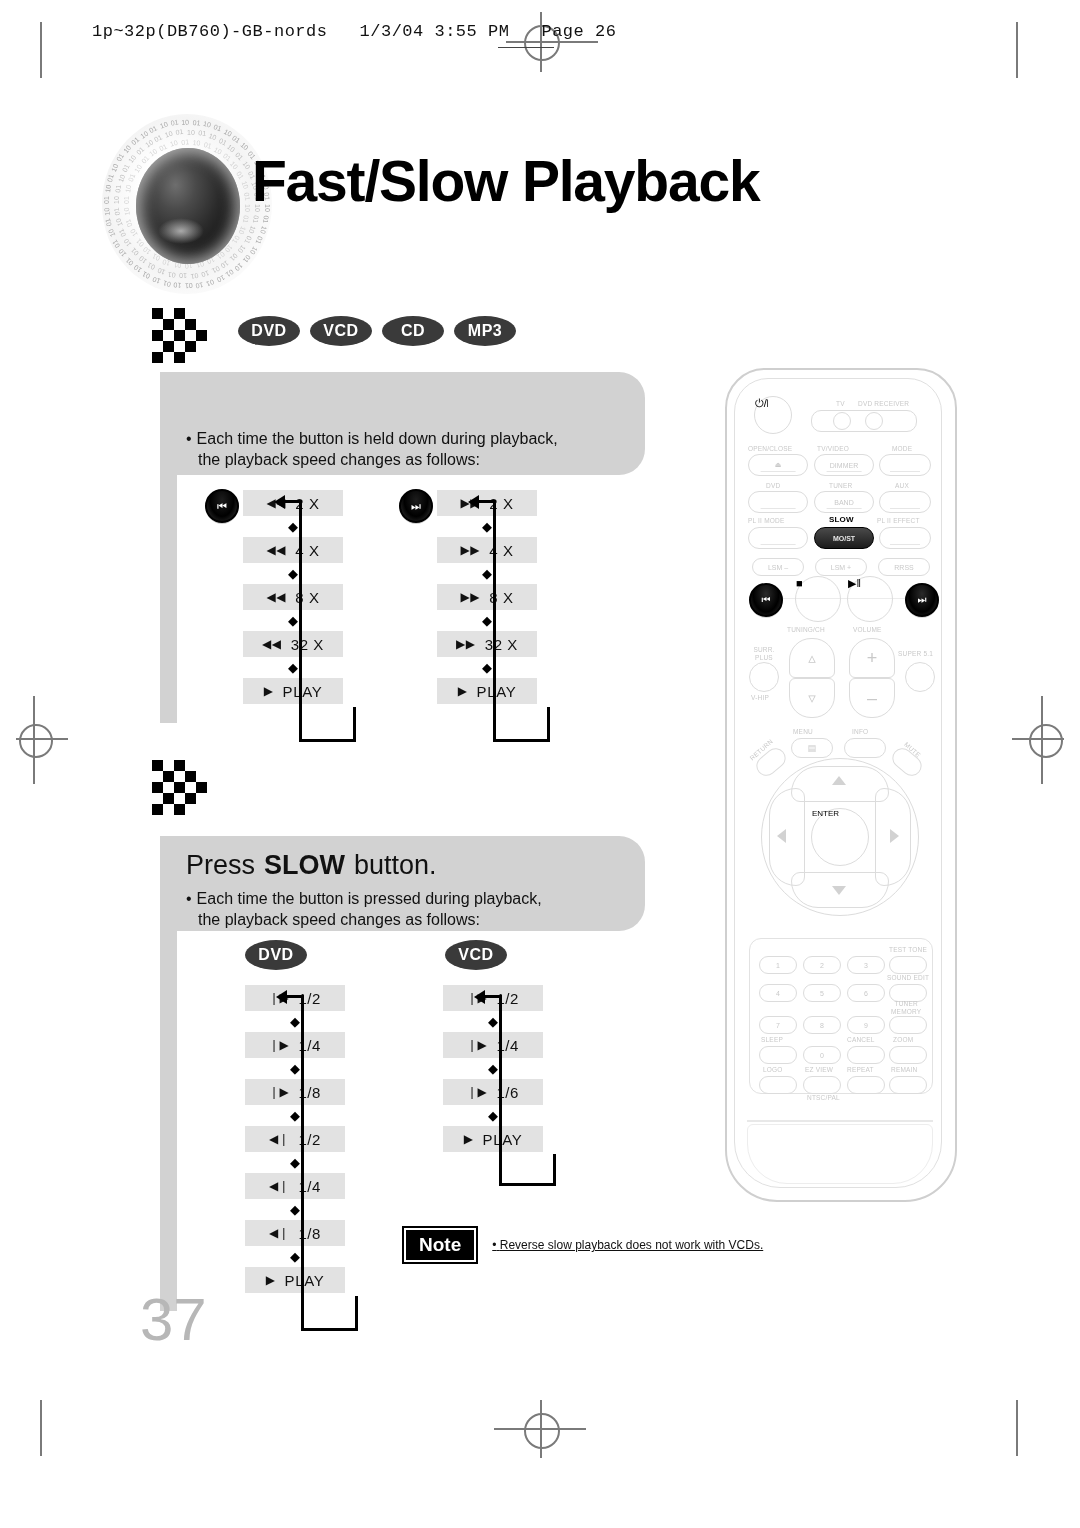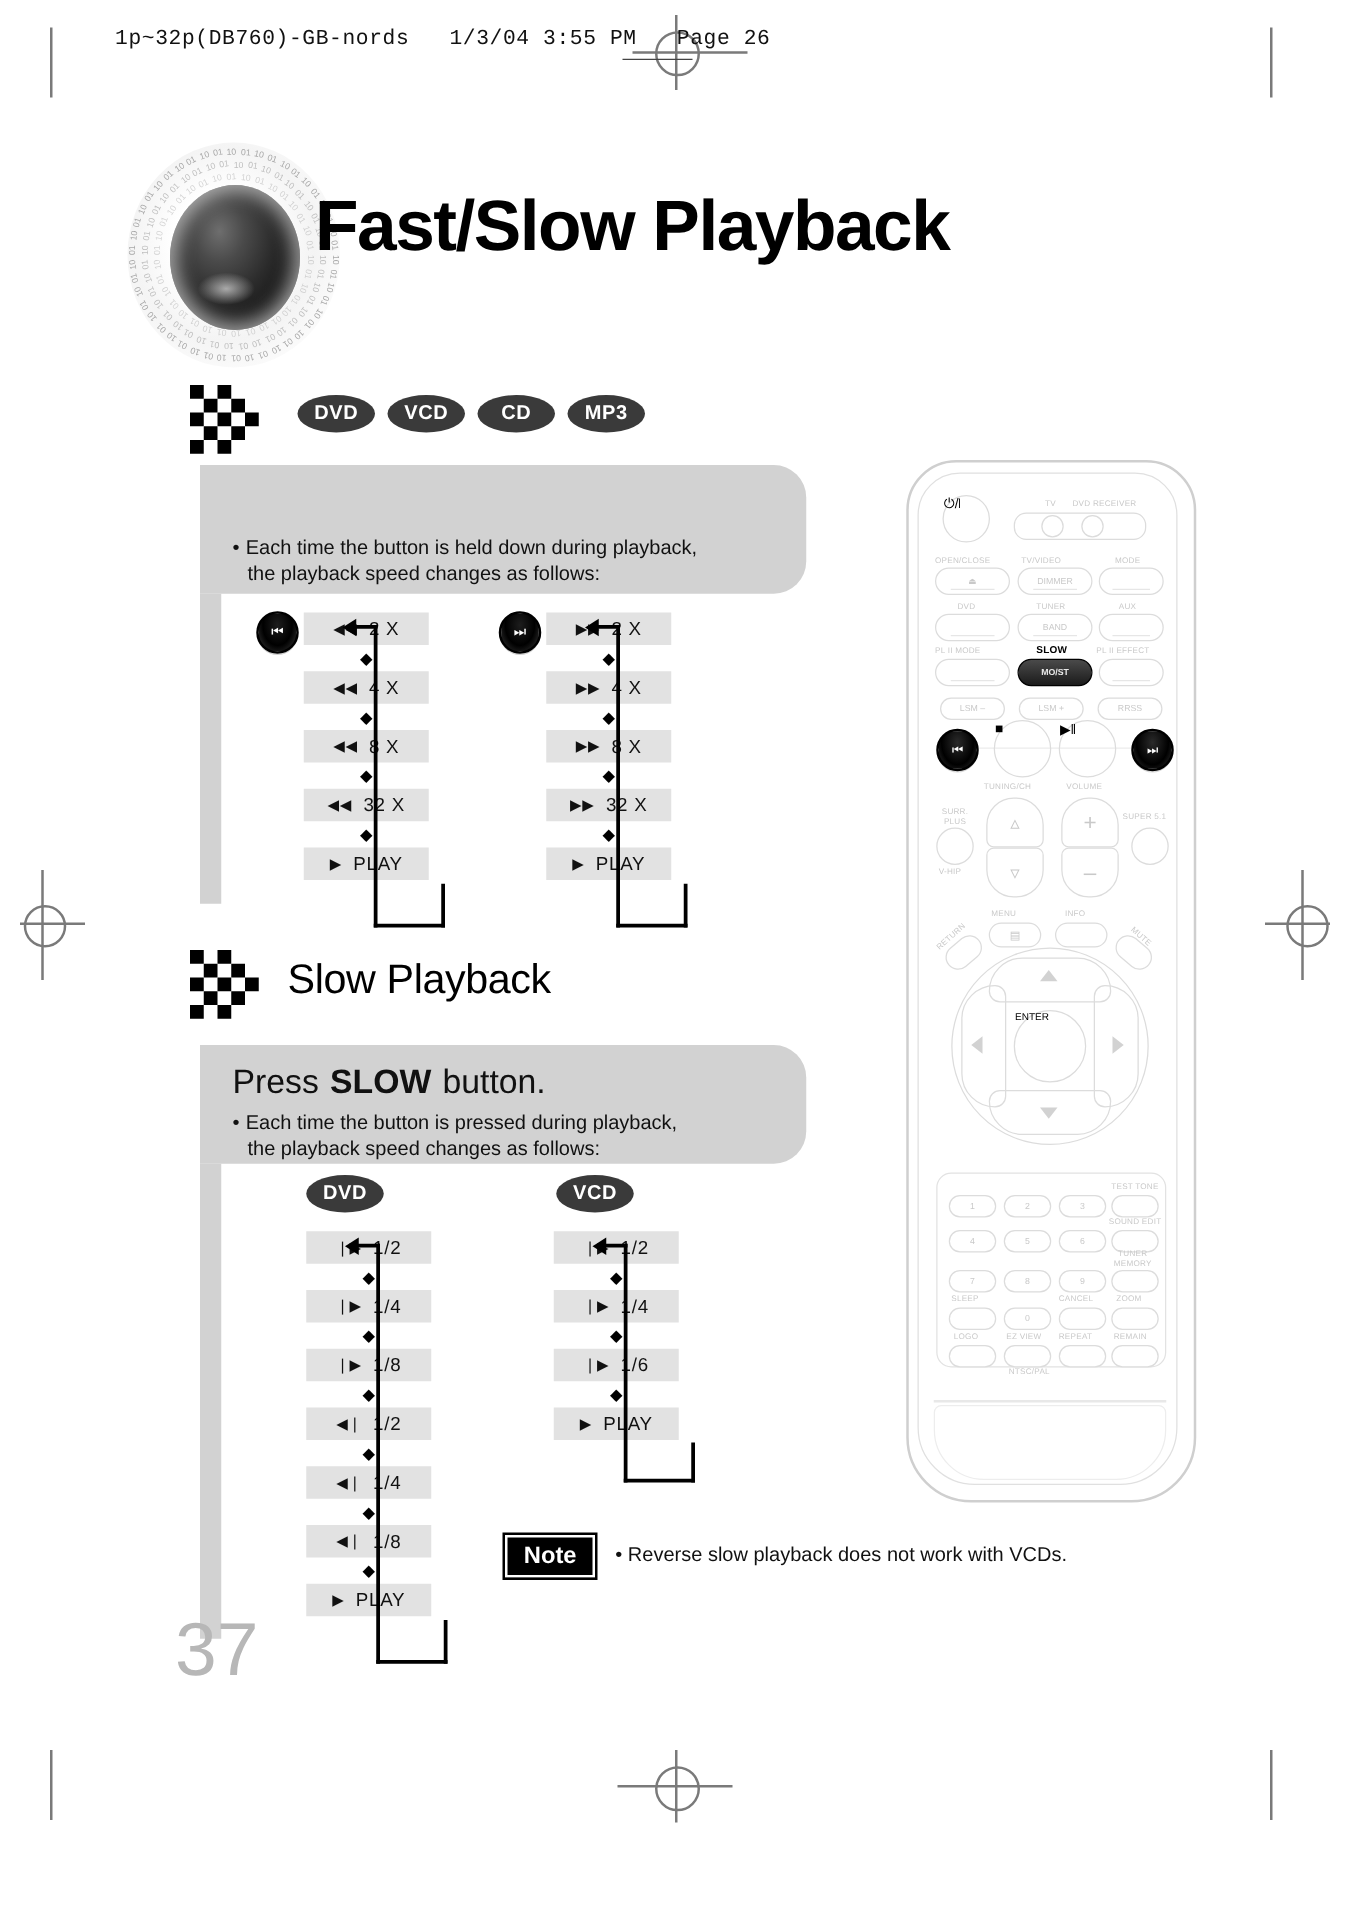--- a/index.html
+++ b/index.html
@@ -108,21 +108,21 @@
     position:absolute;
   }
 
   
   .note{position:absolute;display:flex;align-items:center;}
   .note-tag{
     background:#000;color:#fff;font-size:19px;font-weight:bold;
     padding:4px 13px;border:2px solid #fff;outline:2px solid #000;margin-right:16px;
     display:flex;align-items:center;justify-content:center;
   }
-  .note-txt{font-size:16px;color:#111;white-space:nowrap;}
+  .note-txt{font-size:12px;color:#111;white-space:nowrap;text-decoration:underline;}
 
   
   .pageno{position:absolute;left:140px;top:1285px;font-size:60px;color:#b7b7b7;font-weight:400;}
 
   
   .remote{position:absolute;left:725px;top:368px;width:228px;height:830px;}
   .rbody{
     position:absolute;left:0;top:0;width:228px;height:830px;
     border:2px solid #cfcfcf;border-radius:40px 40px 52px 52px;background:#fff;
   }
@@ -437,21 +437,20 @@
     <i style="left:11px;top:11px;width:11px;height:11px;"></i>
     <i style="left:33px;top:11px;width:11px;height:11px;"></i>
     <i style="left:0px;top:22px;width:11px;height:11px;"></i>
     <i style="left:22px;top:22px;width:11px;height:11px;"></i>
     <i style="left:44px;top:22px;width:11px;height:11px;"></i>
     <i style="left:11px;top:33px;width:11px;height:11px;"></i>
     <i style="left:33px;top:33px;width:11px;height:11px;"></i>
     <i style="left:0px;top:44px;width:11px;height:11px;"></i>
     <i style="left:22px;top:44px;width:11px;height:11px;"></i>
   </div>
-  <div class="sec-title">Slow Playback</div>
 </div>
 
 <div class="callout" style="left:160px;top:836px;width:485px;height:95px;">
   <div class="c-title">
     <span>Press</span>
     <b style="margin:0 9px;">SLOW</b>
     <span>button.</span>
   </div>
   <div class="c-body" style="top:52px;">
     <div style="display:flex;">

